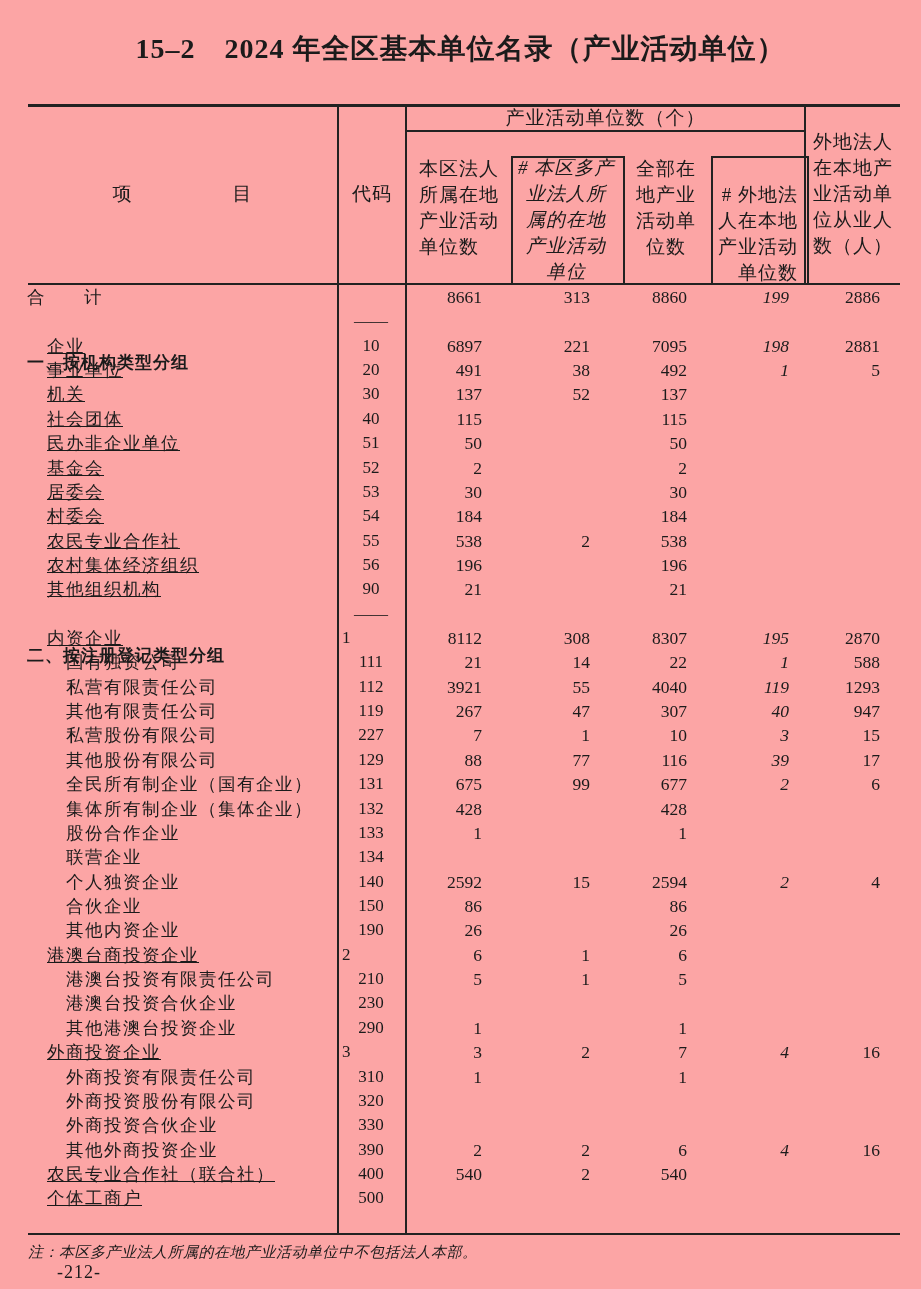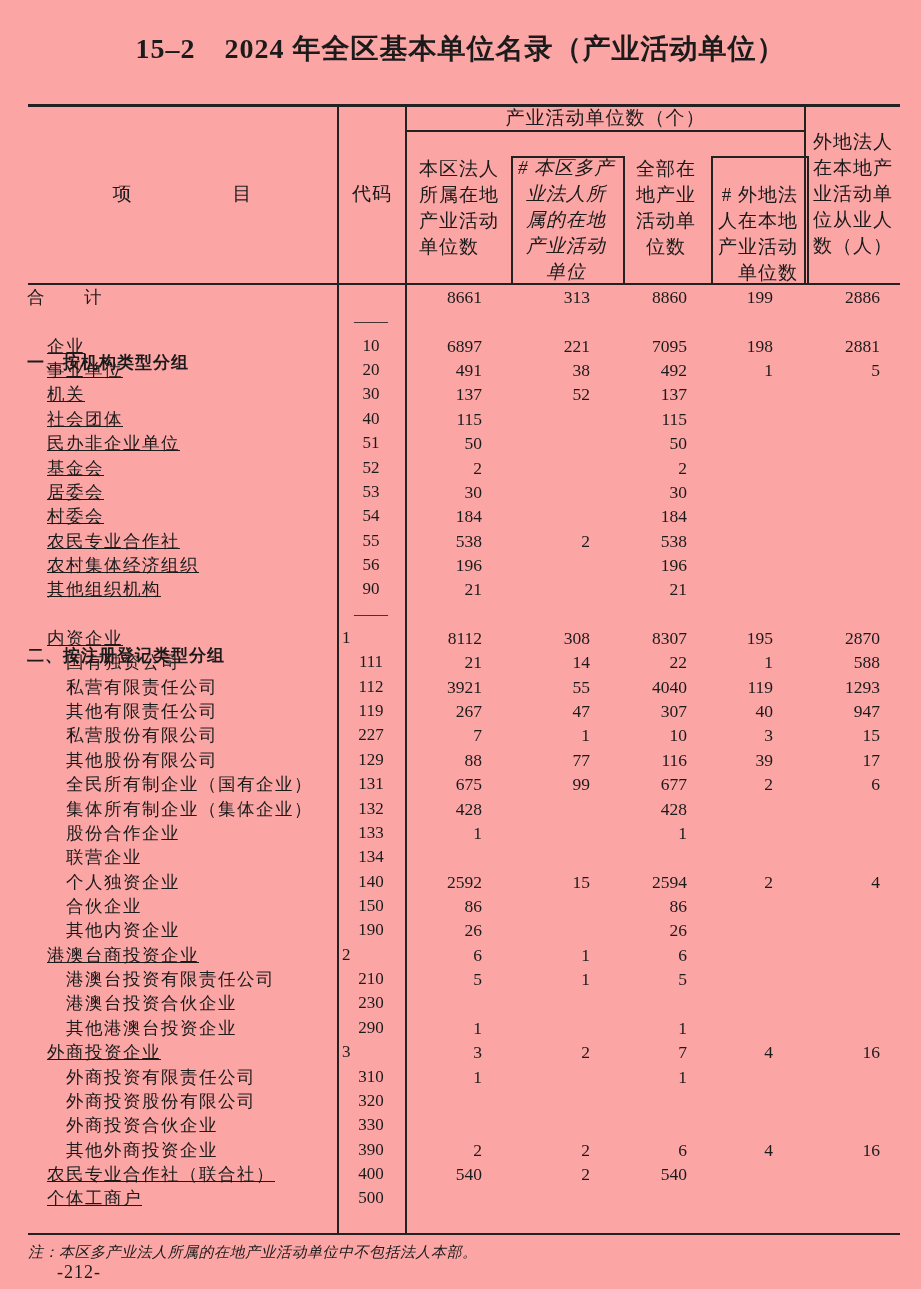--- a/index.html
+++ b/index.html
@@ -40,21 +40,21 @@
   .trow{position:relative;width:921px;height:24.36px;font-size:17.5px;}
   .tlabel{position:absolute;top:0;line-height:24.36px;letter-spacing:1.5px;white-space:nowrap;}
   .ind0{left:27px;} .ind1{left:47px;text-decoration:underline;} .ind2{left:66px;}
   .grp .tlabel{font-weight:bold;font-family:"Liberation Sans","DejaVu Sans",sans-serif;
                font-size:17px;letter-spacing:1px;margin-top:42px;}
   .tcode{position:absolute;left:339px;top:0;width:64px;line-height:24.36px;
          text-align:center;font-size:17px;}
   .code-left{text-align:left;padding-left:3px;}
   .tval{position:absolute;top:0;line-height:24.36px;text-align:right;font-size:17.5px;}
   .v0{left:406px;width:76px;} .v1{left:514px;width:76px;} .v2{left:622px;width:65px;}
-  .v3{left:708px;width:65px;} .v4{left:806px;width:74px;}
+  .v3{left:724px;width:65px;font-style:italic;} .v4{left:806px;width:74px;}
   
   .note{position:absolute;left:28px;top:1243px;font-size:15px;font-style:italic;
         letter-spacing:0.5px;}
   .pageno{position:absolute;left:57px;top:1262px;font-size:18px;letter-spacing:1px;}
 </style>
 </head>
 <body>
 
 <div class="page">
 

